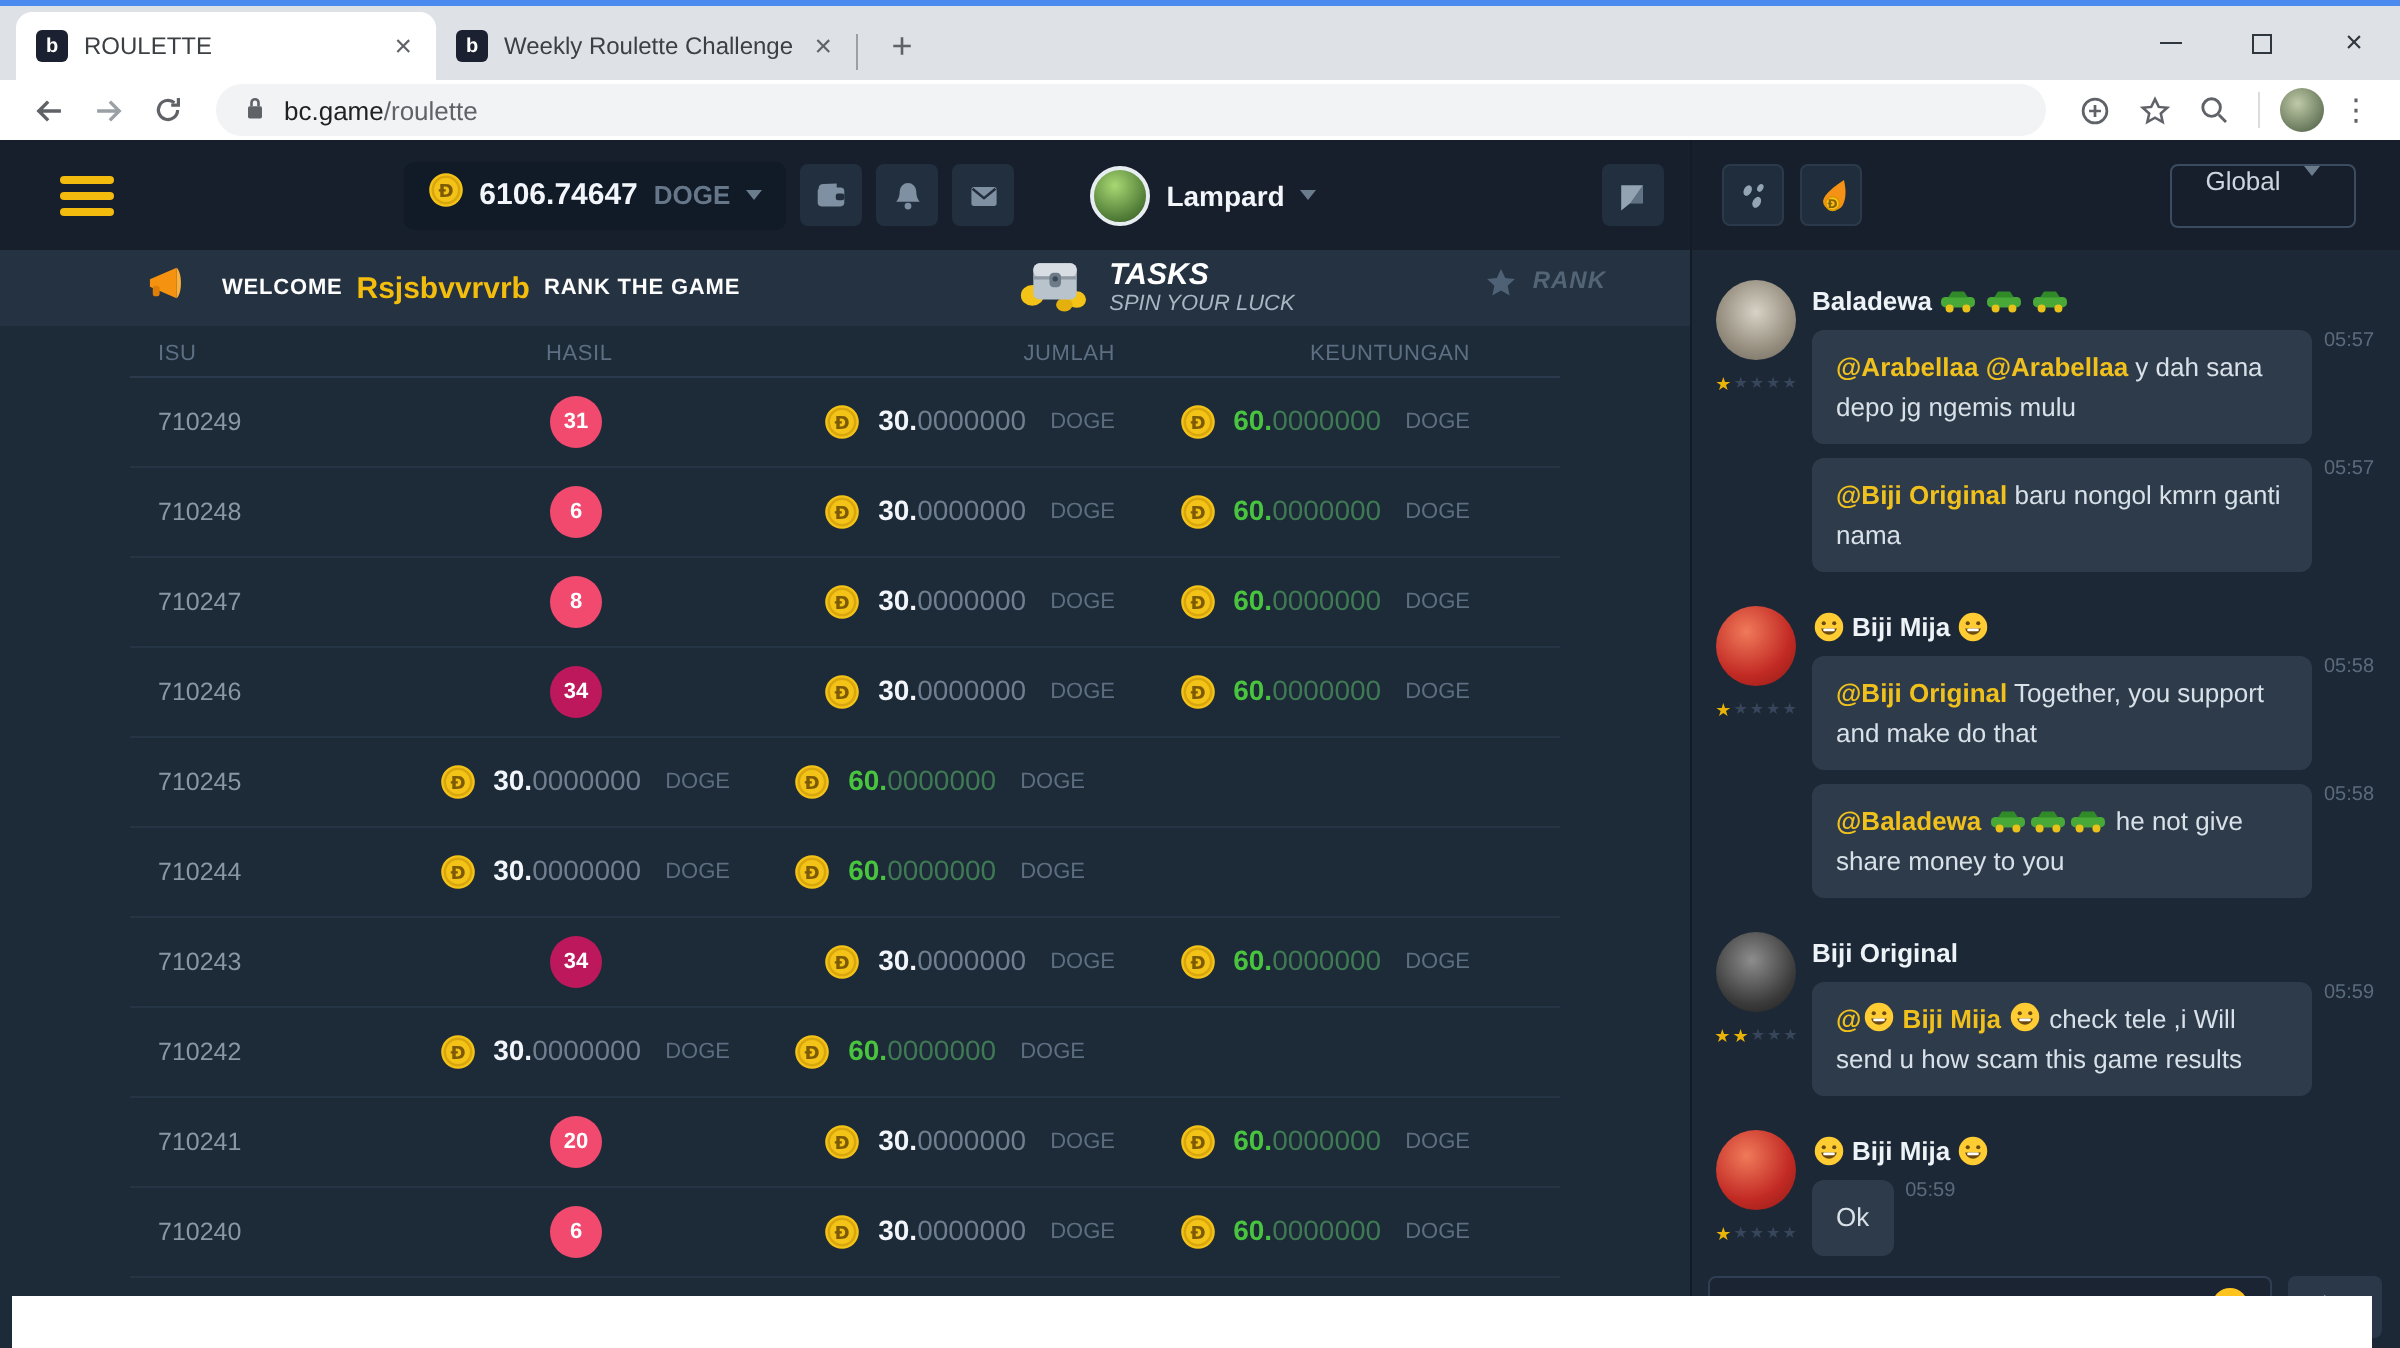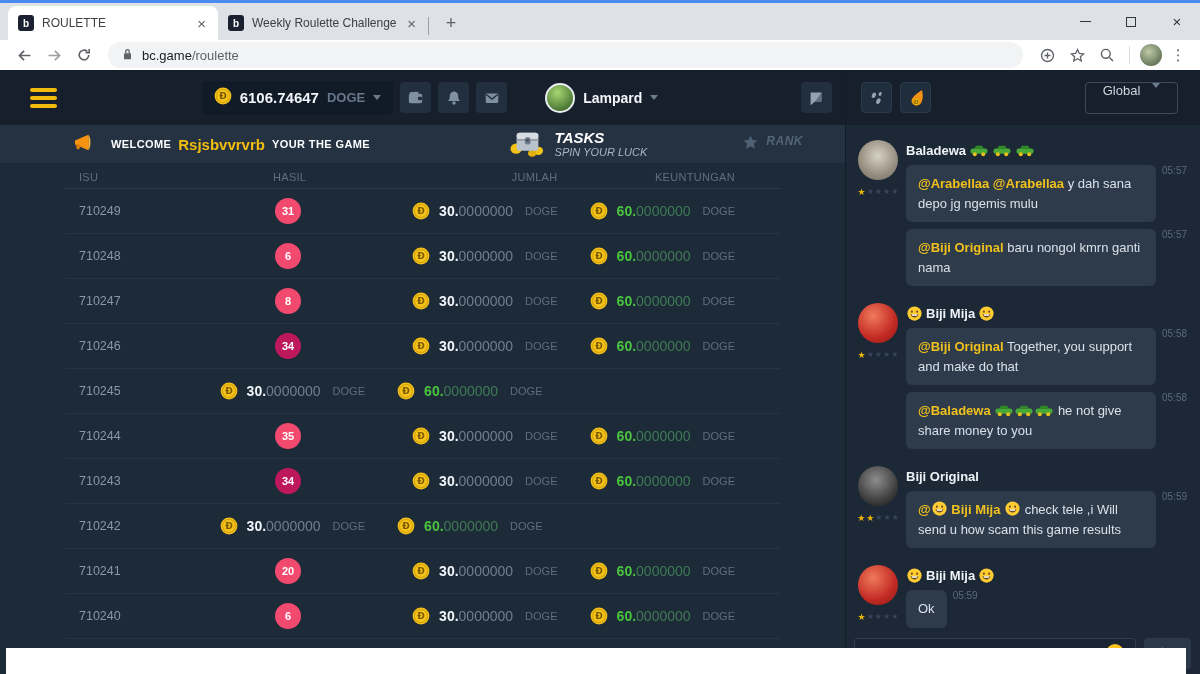--- a/index.html
+++ b/index.html
@@ -260,21 +260,21 @@
       <div class="banner">
         <span style="margin-right:14px;">
           <svg width="25" height="21" viewBox="0 0 26 22">
               <path d="M3 9 L17 3 V19 L3 13 Z" fill="#f5920f"></path>
               <path d="M17 3 C20 5.5 20 16.5 17 19 Z" fill="#fbb03c"></path>
               <rect x="4.5" y="12.5" width="3.6" height="5.5" rx="1.5" fill="#e07f08"></rect>
             </svg>
         </span>
         <span class="w-prefix">WELCOME</span>
         <span class="w-name">Rsjsbvvrvrb</span>
-        <span class="w-suffix">YOUR THE GAME</span>
+        <span class="w-suffix">RANK THE GAME</span>
         <div class="tasks-block">
           <span>
             <svg width="36" height="31" viewBox="0 0 34 30">
                 <ellipse cx="6.5" cy="21" rx="5.5" ry="5" fill="#f3c318"></ellipse>
                 <ellipse cx="28" cy="23" rx="4.5" ry="4" fill="#f3c318"></ellipse>
                 <ellipse cx="22" cy="25.5" rx="4" ry="3.3" fill="#e3b00d"></ellipse>
                 <rect x="7" y="5.5" width="21" height="17.5" rx="3" fill="#b9c3cc"></rect>
                 <rect x="7" y="5.5" width="21" height="6.5" rx="3" fill="#d7dde3"></rect>
                 <path d="M7 12.5 h21" stroke="#8f9aa5" stroke-width="1.6"></path>
                 <rect x="14.8" y="10" width="5.6" height="7" rx="2" fill="#6d7a88"></rect>
@@ -436,23 +436,20 @@
                     <circle cx="9" cy="9" r="6.6" fill="none" stroke="#d9a70d" stroke-width="1.3"></circle>
                     <text x="9" y="12.4" text-anchor="middle" font-size="9" font-weight="bold" fill="#7d5a05" font-family="DejaVu Sans, sans-serif">Đ</text>
                   </svg>
                 </span>
       <span><span class="amt-main green">60.</span><span class="amt-zeros green">0000000</span></span>
       <span class="cur">DOGE</span>
     </div>
   </div>
             <div class="trow">
     <div class="c-isu">710244</div>
-    <div>
-                <span class="badge red">35</span>
-              </div>
     <div class="cell-amt c-jumlah">
       <span class="coin">
                   <svg width="18" height="18" viewBox="0 0 18 18">
                     <circle cx="9" cy="9" r="8.4" fill="#f4c318"></circle>
                     <circle cx="9" cy="9" r="6.6" fill="none" stroke="#d9a70d" stroke-width="1.3"></circle>
                     <text x="9" y="12.4" text-anchor="middle" font-size="9" font-weight="bold" fill="#7d5a05" font-family="DejaVu Sans, sans-serif">Đ</text>
                   </svg>
                 </span>
       <span><span class="amt-main">30.</span><span class="amt-zeros">0000000</span></span>
       <span class="cur">DOGE</span>

